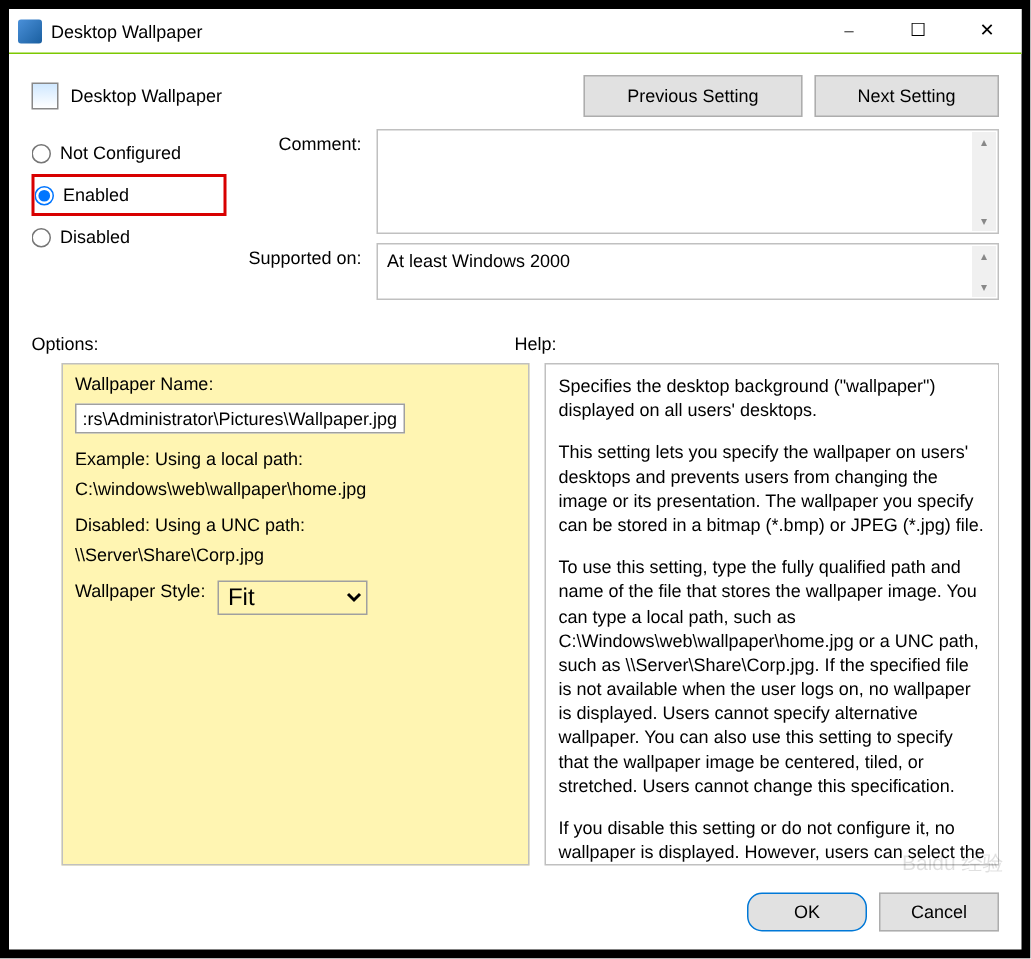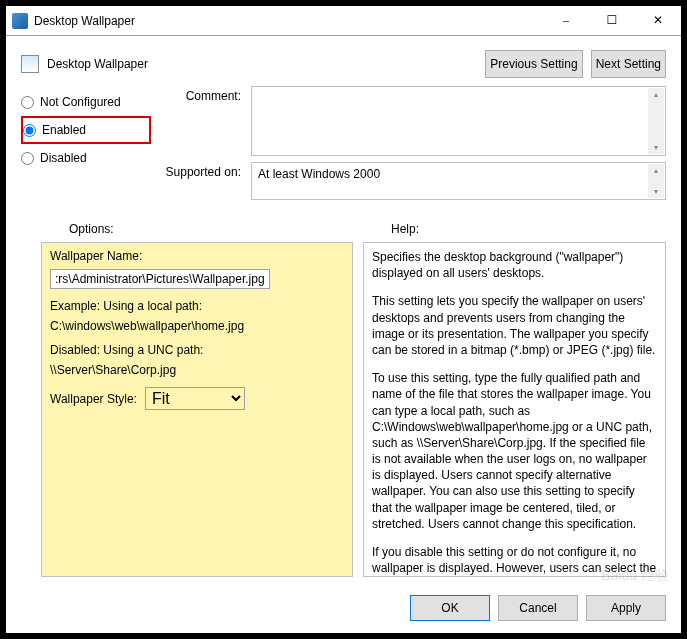--- a/index.html
+++ b/index.html
@@ -34,21 +34,21 @@
   .header {
     display: flex;
     align-items: center;
     padding: 14px 15px 8px 15px;
   }
   .header .hicon { width: 18px; height: 18px; margin-right: 8px; border: 1px solid #888; background: linear-gradient(#d0e8ff,#fff); }
   .header .htitle { flex: 1; font-size: 12px; }
   .navbtn {
     border: 1px solid #adadad;
     background: #e1e1e1;
-    padding: 6px 4px;
+    padding: 6px 28px;
     font-size: 12px;
     margin-left: 8px;
     cursor: default;
   }
 
   .body {
     display: flex;
     flex-direction: column;
     flex: 1;
     padding: 0 15px 8px 15px;
@@ -85,21 +85,21 @@
   .supported-box {
     flex: 1;
     height: 38px;
     border: 1px solid #c0c0c0;
     background: #fff;
     padding: 4px 6px;
     font-size: 12px;
     position: relative;
   }
 
-  .labels-row { display: flex; margin-top: 16px; margin-bottom: 6px; margin-left: 48px; }
+  .labels-row { display: flex; margin-top: 16px; margin-bottom: 6px; }
   .labels-row .optlabel { width: 322px; }
   
   .panes { display: flex; flex: 1; gap: 10px; min-height: 0; padding-left: 20px; }
   .pane {
     border: 1px solid #c0c0c0;
     background: #fff;
     flex: 1;
     overflow: auto;
     position: relative;
   }
@@ -112,21 +112,21 @@
     flex-direction: column;
     gap: 6px;
   }
   .pane.options .field-input {
     width: 220px;
     border: 1px solid #a0a0a0;
     background: #fff;
     padding: 2px 4px;
     font-size: 12px;
   }
-  .pane.options .style-row { display: flex; align-items: center; gap: 8px; margin-top: 4px; }
+  .pane.options .style-row { display: flex; align-items: flex-start; gap: 8px; margin-top: 4px; }
   .pane.options select {
     width: 100px;
     border: 1px solid #a0a0a0;
     background: #fff5b2;
     font-size: 16px;
     padding: 1px 2px;
   }
   .example { margin-top: 4px; }
 
   .pane.help {
@@ -144,21 +144,21 @@
     gap: 8px;
   }
   .footer button {
     width: 80px;
     padding: 5px 0;
     border: 1px solid #adadad;
     background: #e1e1e1;
     font-size: 12px;
     cursor: default;
   }
-  .footer button.primary { border-color: #0078d7; }
+  .footer button.primary { border-color: #0078d7; border-radius: 10px; }
 
   .watermark {
     position: absolute;
     right: 18px; bottom: 54px;
     font-size: 14px;
     color: rgba(0,0,0,0.12);
     pointer-events: none;
   }
 </style>
 </head>
@@ -255,18 +255,17 @@
         <p>To use this setting, type the fully qualified path and name of the file that stores the wallpaper image. You can type a local path, such as C:\Windows\web\wallpaper\home.jpg or a UNC path, such as \\Server\Share\Corp.jpg. If the specified file is not available when the user logs on, no wallpaper is displayed. Users cannot specify alternative wallpaper. You can also use this setting to specify that the wallpaper image be centered, tiled, or stretched. Users cannot change this specification.</p>
         <p>If you disable this setting or do not configure it, no wallpaper is displayed. However, users can select the wallpaper of their choice.</p>
       </div>
     </div>
 
   </div>
 
   <div class="footer">
     <button class="primary">OK</button>
     <button>Cancel</button>
-    <button>Apply</button>
   </div>
 
   <div class="watermark">Baidu 经验</div>
 
 </div>
 
 </body></html>

